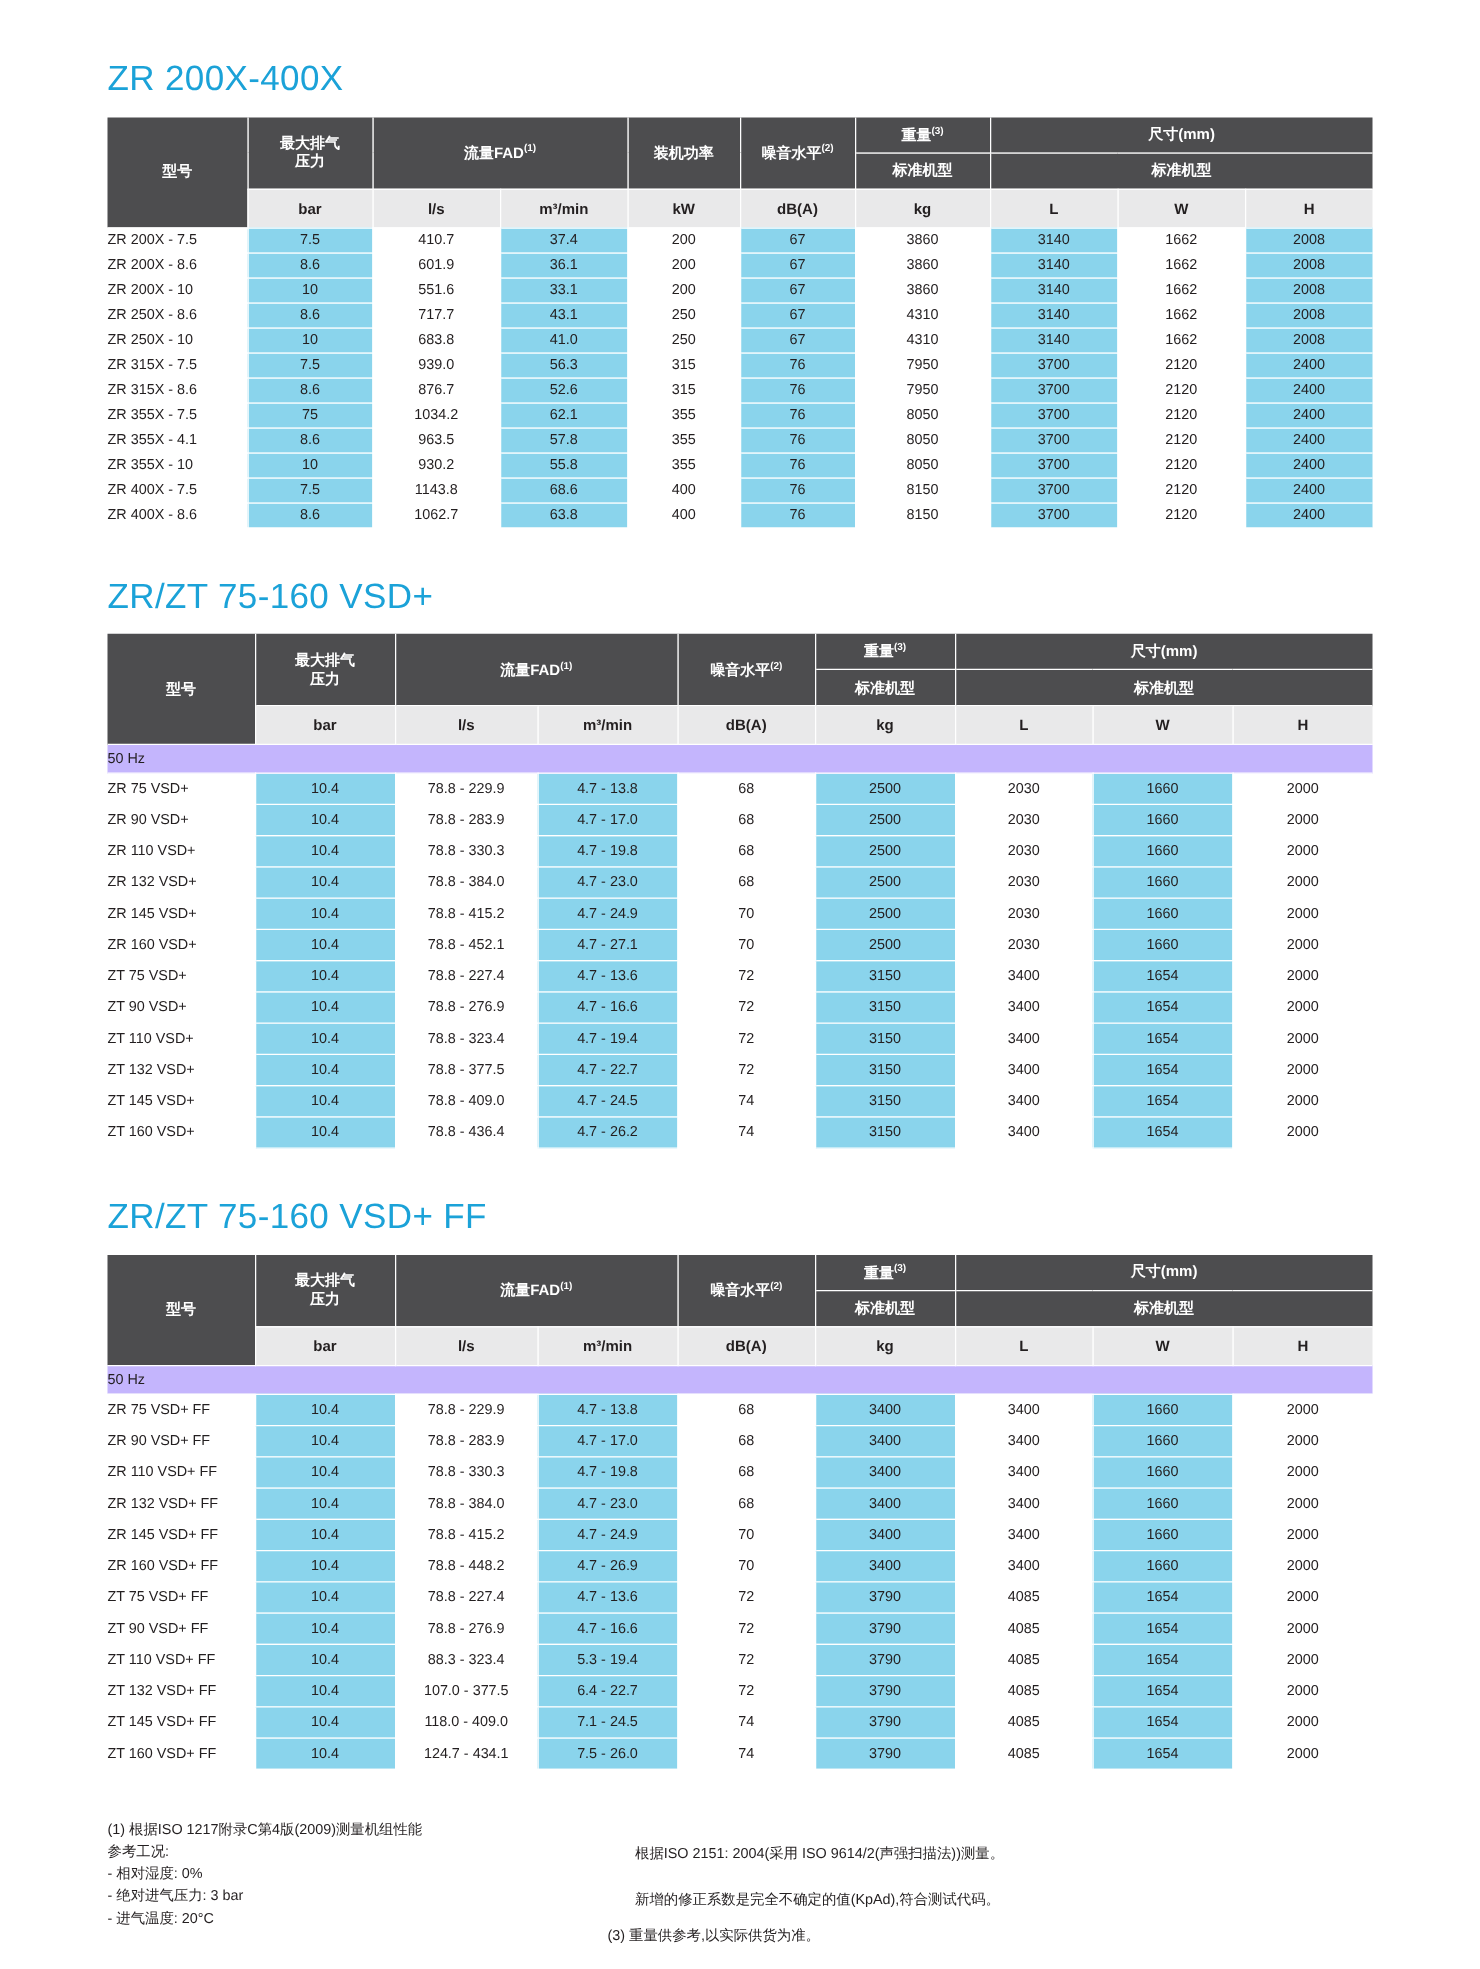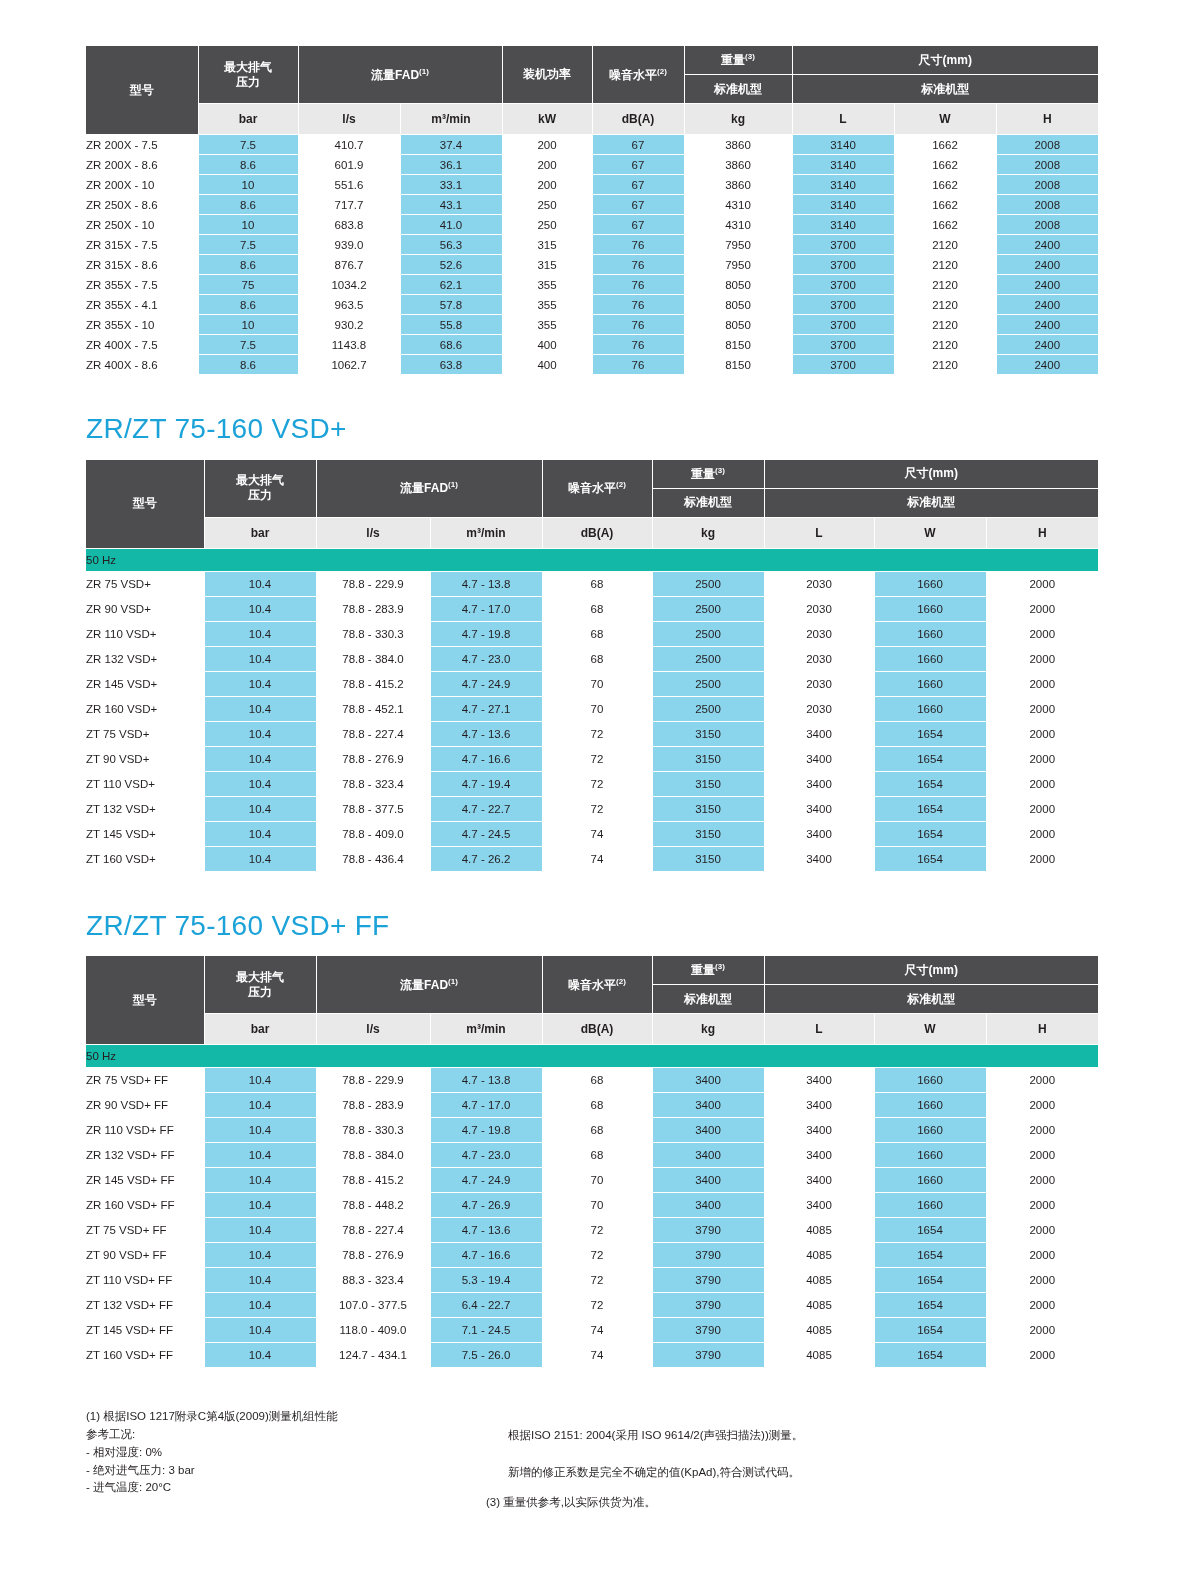--- a/index.html
+++ b/index.html
@@ -77,21 +77,21 @@
     height: 30px;
     border-right: 1px solid #ffffff;
     border-bottom: 1px solid #ffffff;
   }
   .hdr-units.last { border-right: none; }
   sup {
     font-size: 8px;
     vertical-align: super;
   }
   .grp-row {
-    background: #14b8a6;
+    background: #c4b5fd;
     font-size: 11.5px;
     font-weight: normal;
     color: #231f20;
     text-align: left;
     padding-left: 8px;
     height: 20px;
     border-bottom: 1px solid #ffffff;
   }
   tbody td {
     text-align: center;
@@ -127,20 +127,21 @@
   .fn-sub { padding-left: 22px; margin-top: 19px; }
 </style>
 </head>
 <body>
 
 <div class="page">
   <div class="content">
 
 
     <div class="section" style="margin-top:10px;">
+      <h2 class="section-title">ZR 200X-400X</h2>
       <table class="spec tbl-1">
         <colgroup>
           <col style="width:112px">
           <col style="width:100px">
           <col style="width:102px">
           <col style="width:102px">
           <col style="width:90px">
           <col style="width:92px">
           <col style="width:108px">
           <col style="width:102px">

